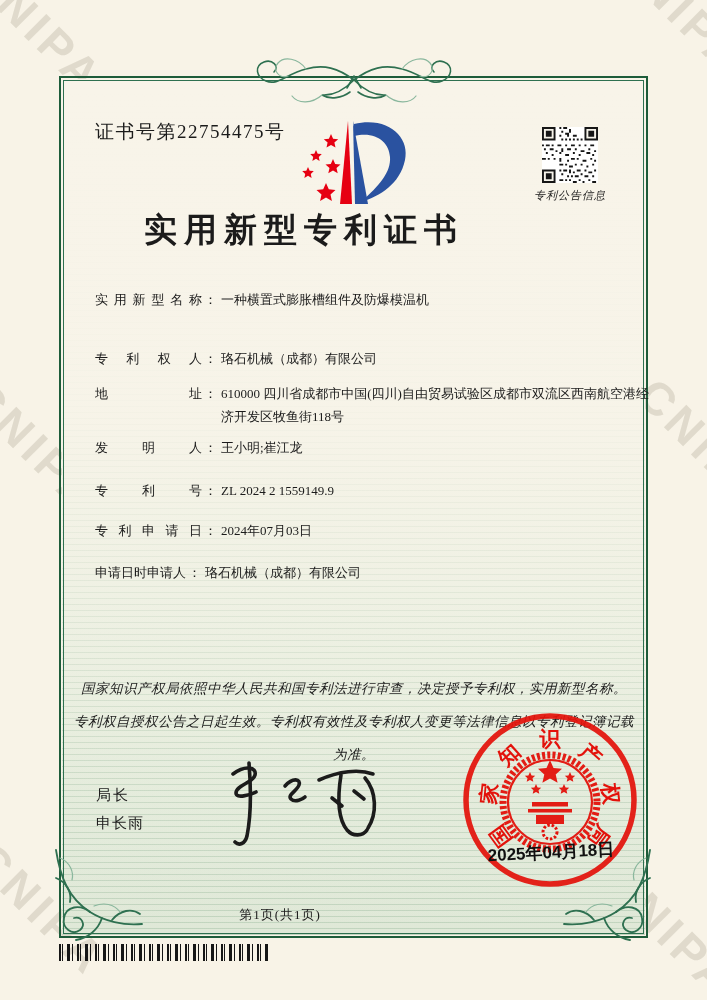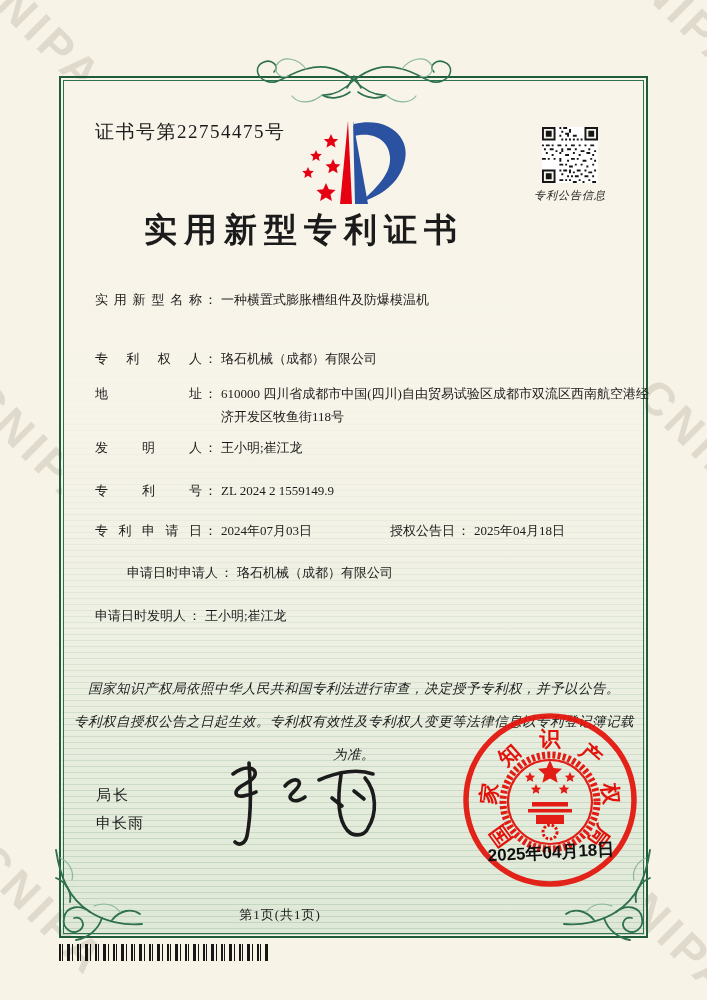--- a/index.html
+++ b/index.html
@@ -43,21 +43,21 @@
   .fvalue { display:inline-block; vertical-align:top; max-width:430px; }
   .rpair { position:absolute; left:295px; top:0; white-space:nowrap; }
   .row2col { width:560px; }
 
   #row-name { top:288px; }
   #row-patentee { top:347px; }
   #row-address { top:382px; }
   #row-inventor { top:436px; }
   #row-patno { top:479px; }
   #row-filing { top:519px; }
-  #row-origapp { top:561px;margin-left:32px; }
+  #row-origapp { top:561px; }
   #row-originv { top:604px; }
 
   #statement { left:74px; top:672px; width:560px; text-align:center; font-size:13.5px;
                font-style:italic; line-height:33px; letter-spacing:0.5px; }
 
   #director-title { left:96px; top:786px; font-size:15px; font-family:"Liberation Sans",sans-serif; letter-spacing:2px; }
   #director-name { left:96px; top:814px; font-size:15px; font-family:Liberation Mono, monospace; letter-spacing:1px; }
   #signature { left:205px; top:758px; }
 
   #seal { left:460px; top:710px; width:180px; height:180px; }
@@ -185,35 +185,29 @@
   <div class="abs t row" id="row-inventor">
     <span class="flabel">发明人</span><span class="colon">：</span><span class="fvalue">王小明;崔江龙</span>
   </div>
 
   <div class="abs t row row2col" id="row-patno">
     <span class="flabel">专利号</span><span class="colon">：</span><span class="fvalue">ZL 2024 2 1559149.9</span>
   </div>
 
   <div class="abs t row row2col" id="row-filing">
     <span class="flabel">专利申请日</span><span class="colon">：</span><span class="fvalue">2024年07月03日</span>
-    <span class="rpair">
-      <span>授权公告日</span><span class="colon">：</span><span>2025年04月18日</span>
-    </span>
   </div>
 
   <div class="abs t row" id="row-origapp">
     <span>申请日时申请人</span><span class="colon">：</span><span class="fvalue">珞石机械（成都）有限公司</span>
   </div>
 
-  <div class="abs t row" id="row-originv">
-    <span>申请日时发明人</span><span class="colon">：</span><span class="fvalue">王小明;崔江龙</span>
-  </div>
 
   <div class="abs t" id="statement">
-    <div>国家知识产权局依照中华人民共和国专利法进行审查，决定授予专利权，并予以公告。</div>
+    <div>国家知识产权局依照中华人民共和国专利法进行审查，决定授予专利权，实用新型名称。</div>
     <div>专利权自授权公告之日起生效。专利权有效性及专利权人变更等法律信息以专利登记簿记载为准。</div>
   </div>
 
   <div class="abs t" id="director-title">局长</div>
   <div class="abs t" id="director-name">申长雨</div>
 
   <svg class="abs" id="signature" width="180" height="92" viewBox="0 0 180 92">
     <g fill="none" stroke="#1b1b1b" stroke-width="3.6" stroke-linecap="round" stroke-linejoin="round">
       <path d="M28,16 C40,7 52,9 50,17 C48,25 31,27 31,35 C31,41 45,37 51,34"></path>
       <path d="M44,5 C46,30 46,58 42,78 C40,86 34,88 30,84"></path>

